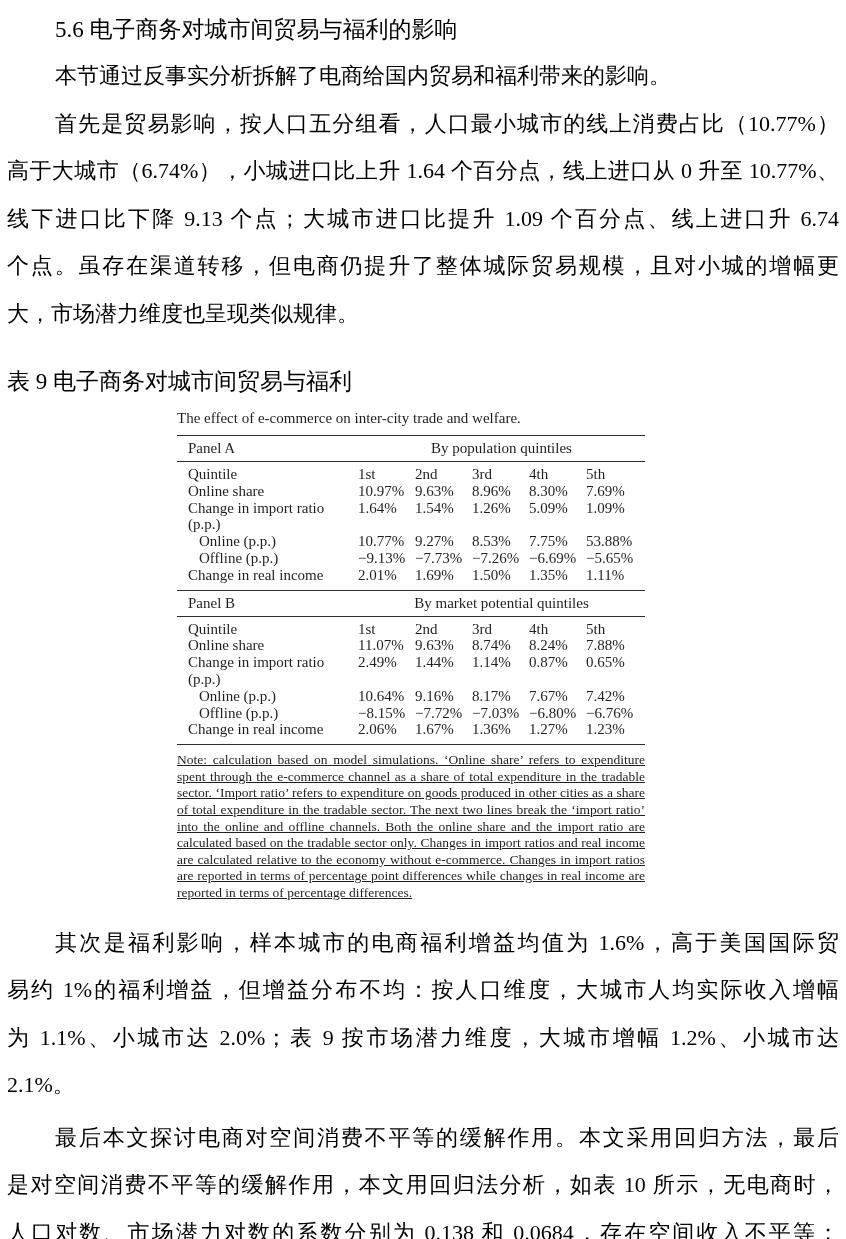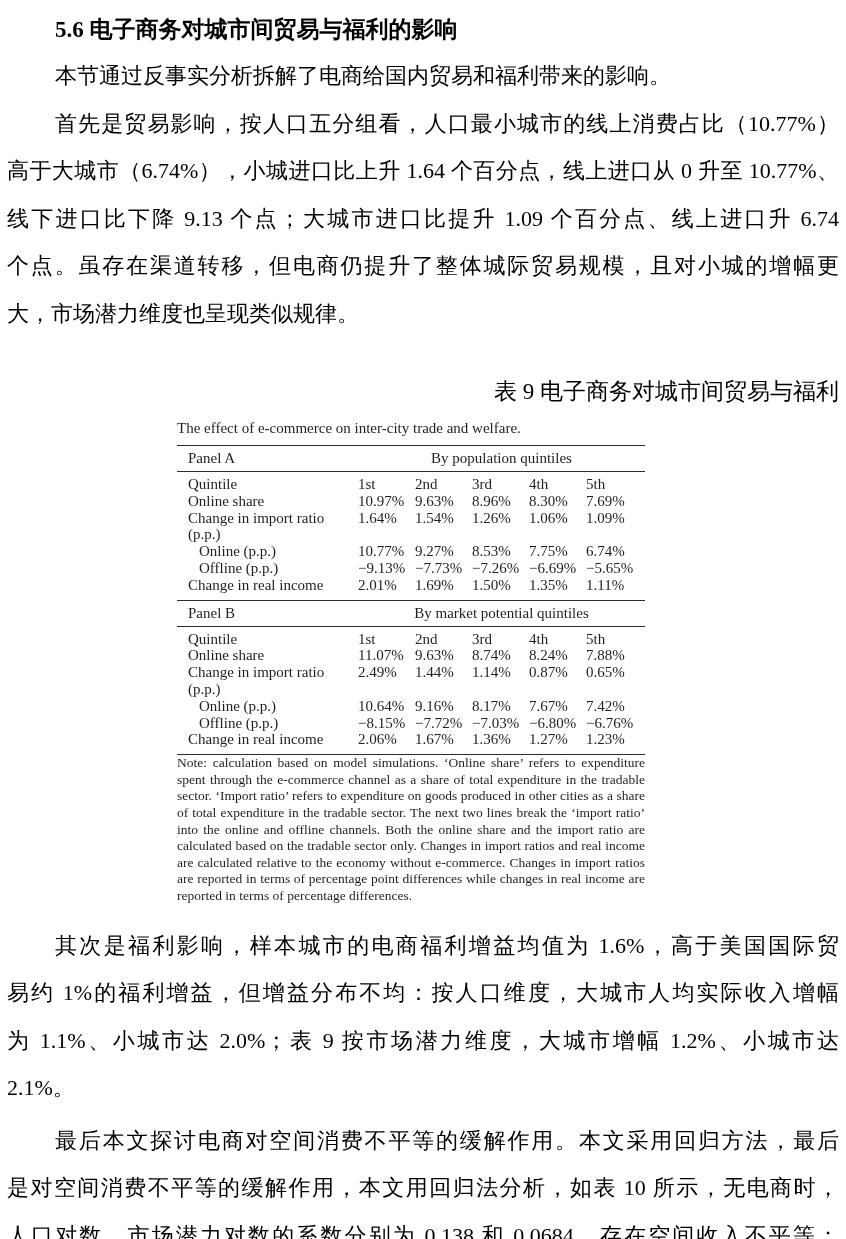--- a/index.html
+++ b/index.html
@@ -5,35 +5,35 @@
   * { margin: 0; padding: 0; box-sizing: border-box; }
   html, body { width: 846px; height: 1239px; background: #ffffff; overflow: hidden; }
   body {
     font-family: "Liberation Serif", "DejaVu Serif", serif;
     color: #000;
   }
   .doc { padding: 8px 7px 0 7px; width: 846px; }
 
   
   .heading {
-    font-size: 23px; font-weight: 700; line-height: 44px;
+    font-size: 23px; font-weight: 400; line-height: 44px;
     padding-left: 48px;
   }
   .para { margin: 0; }
   .cn-line {
     font-size: 22px; line-height: 47.5px;
     text-align: justify; text-align-last: justify;
     overflow: hidden; white-space: normal;
   }
   .cn-line.first { text-indent: 48px; }
   .cn-line.last { text-align-last: left; }
 
   
   .tbl-caption {
-    margin-top: 38px; text-align: right;
+    margin-top: 28px; text-align: left;
     font-size: 23px; line-height: 34px;
   }
 
   
   .figure {
     margin: 11px 0 0 170px; width: 468px;
     color: #1f1f1f;
     font-family: "Liberation Serif", "DejaVu Serif", serif;
   }
   .fig-title { font-size: 15px; line-height: 16px; margin-bottom: 9px; }
@@ -52,22 +52,22 @@
   .panel-hdr .group { text-align: center; }
   .rows { padding: 4px 0 6px 0; }
   .row {
     display: grid;
     grid-template-columns: 170px 57px 57px 57px 57px auto;
     padding-left: 11px;
     line-height: 16.8px;
   }
   .row.indent .cell-label { padding-left: 11px; }
   .note {
-    font-size: 13.5px; line-height: 16.6px;
-    text-align: justify; color: #1f1f1f;
+    margin-top: 7px; font-size: 13.5px; line-height: 16.6px;
+    text-align: justify; color: #1f1f1f; text-decoration: underline;
   }
 
   .body-paras { margin-top: 17px; }
   .para4 { margin-top: 5px; }
 </style>
 </head>
 <body>
 
 <div class="doc">
 
@@ -112,30 +112,30 @@
               <span class="cell-value">9.63%</span>
               <span class="cell-value">8.96%</span>
               <span class="cell-value">8.30%</span>
               <span class="cell-value">7.69%</span>
             </div>
             <div class="row">
               <span class="cell-label">Change in import ratio (p.p.)</span>
               <span class="cell-value">1.64%</span>
               <span class="cell-value">1.54%</span>
               <span class="cell-value">1.26%</span>
-              <span class="cell-value">1.06%</span>
+              <span class="cell-value">5.09%</span>
               <span class="cell-value">1.09%</span>
             </div>
             <div class="row indent">
               <span class="cell-label">Online (p.p.)</span>
               <span class="cell-value">10.77%</span>
               <span class="cell-value">9.27%</span>
               <span class="cell-value">8.53%</span>
               <span class="cell-value">7.75%</span>
-              <span class="cell-value">6.74%</span>
+              <span class="cell-value">53.88%</span>
             </div>
             <div class="row indent">
               <span class="cell-label">Offline (p.p.)</span>
               <span class="cell-value">−9.13%</span>
               <span class="cell-value">−7.73%</span>
               <span class="cell-value">−7.26%</span>
               <span class="cell-value">−6.69%</span>
               <span class="cell-value">−5.65%</span>
             </div>
             <div class="row last">

